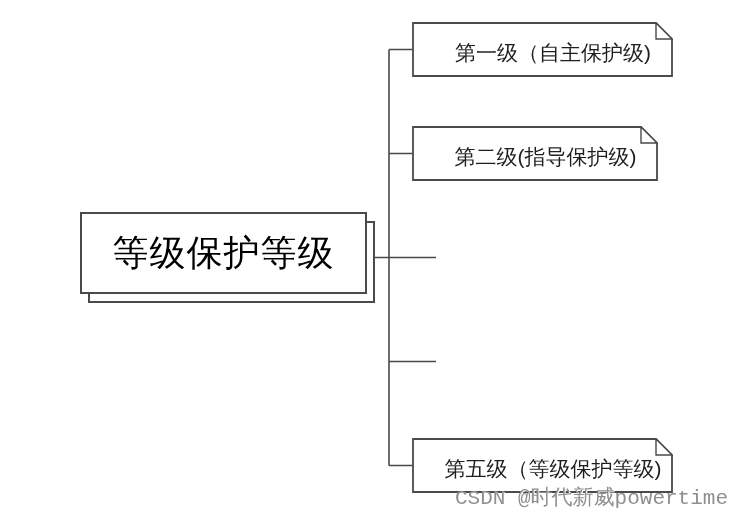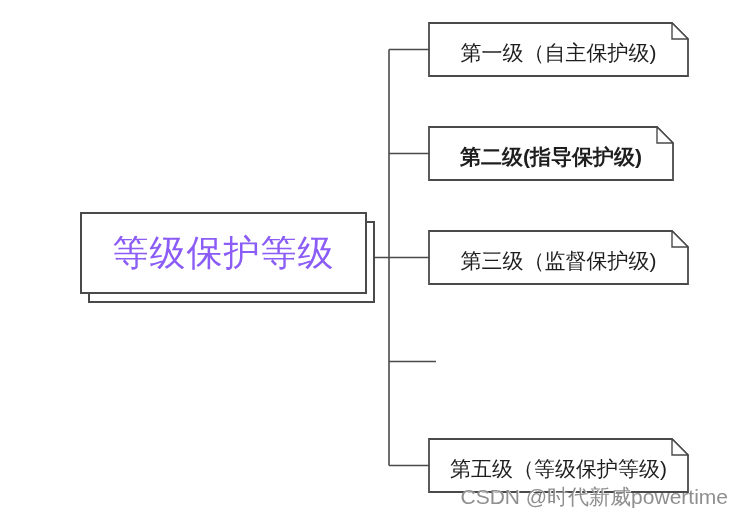--- a/index.html
+++ b/index.html
@@ -41,30 +41,31 @@
     border: 2px solid #4a4a4a;
     background: #ffffff;
     z-index: 3;
     display: flex;
     align-items: center;
     justify-content: center;
   }
   .root-label {
     font-size: 36px;
     letter-spacing: 1px;
-    color: #8b5cf6;
+    color: #000000;
     white-space: nowrap;
   }
   
   .node {
     position: absolute;
-    left: 428px;
+    left: 412px;
     width: 261px;
     height: 62px;
     z-index: 2;
+    padding-left: 21px;
   }
   .node svg {
     position: absolute;
     left: 0;
     top: 0;
     display: block;
   }
   .node .label {
     position: absolute;
     left: 0;
@@ -72,21 +73,21 @@
     width: 100%;
     height: 100%;
     display: flex;
     align-items: center;
     justify-content: center;
     font-size: 21px;
     color: #1e1e1e;
     white-space: nowrap;
   }
   .node-1 { top: 22px; }
-  .node-2 { top: 126px; width: 246px; font-weight: bold; }
+  .node-2 { top: 126px; width: 246px; }
   .node-3 { top: 230px; }
   .node-4 { top: 334px; }
   .node-5 { top: 438px; }
   .shape-outline {
     fill: #ffffff;
     stroke: #4a4a4a;
     stroke-width: 1.8;
     stroke-linejoin: miter;
   }
   .shape-flap {
@@ -98,20 +99,21 @@
   
   .watermark {
     position: absolute;
     top: 483px;
     right: 2px;
     z-index: 4;
     font-size: 21px;
     color: #8f8f8f;
     text-shadow: 1px 1px 0 #ffffff;
     white-space: nowrap;
+    font-family: Liberation Mono, monospace;
   }
 </style>
 </head>
 <body>
 
 <div class="canvas">
 
   <svg class="connectors" width="730" height="513">
     <g stroke="#4a4a4a" stroke-width="1.6" fill="none">
       <line x1="389" y1="49.5" x2="389" y2="465.5"></line>
@@ -137,27 +139,20 @@
   </div>
 
   <div class="node node-2">
     <svg width="246" height="55">
       <path class="shape-outline" d="M1 1 H229 L245 17 V54 H1 Z"></path>
       <path class="shape-flap" d="M229 1 V17 H245 Z"></path>
     </svg>
     <span class="label">第二级(指导保护级)</span>
   </div>
 
-  <div class="node node-3">
-    <svg width="261" height="55">
-      <path class="shape-outline" d="M1 1 H244 L260 17 V54 H1 Z"></path>
-      <path class="shape-flap" d="M244 1 V17 H260 Z"></path>
-    </svg>
-    <span class="label">第三级（监督保护级)</span>
-  </div>
 
 
   <div class="node node-5">
     <svg width="261" height="55">
       <path class="shape-outline" d="M1 1 H244 L260 17 V54 H1 Z"></path>
       <path class="shape-flap" d="M244 1 V17 H260 Z"></path>
     </svg>
     <span class="label">第五级（等级保护等级)</span>
   </div>
 

